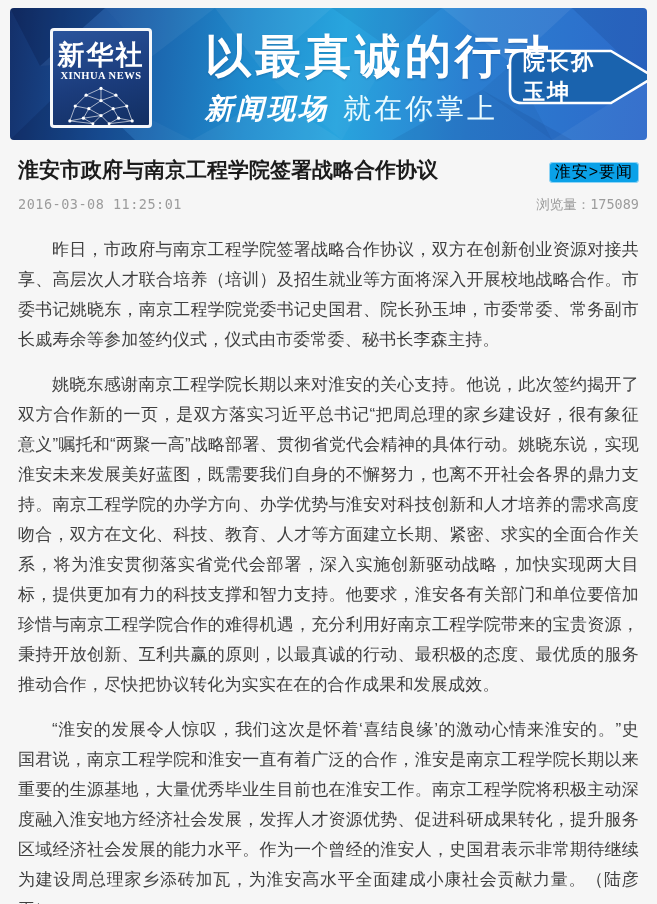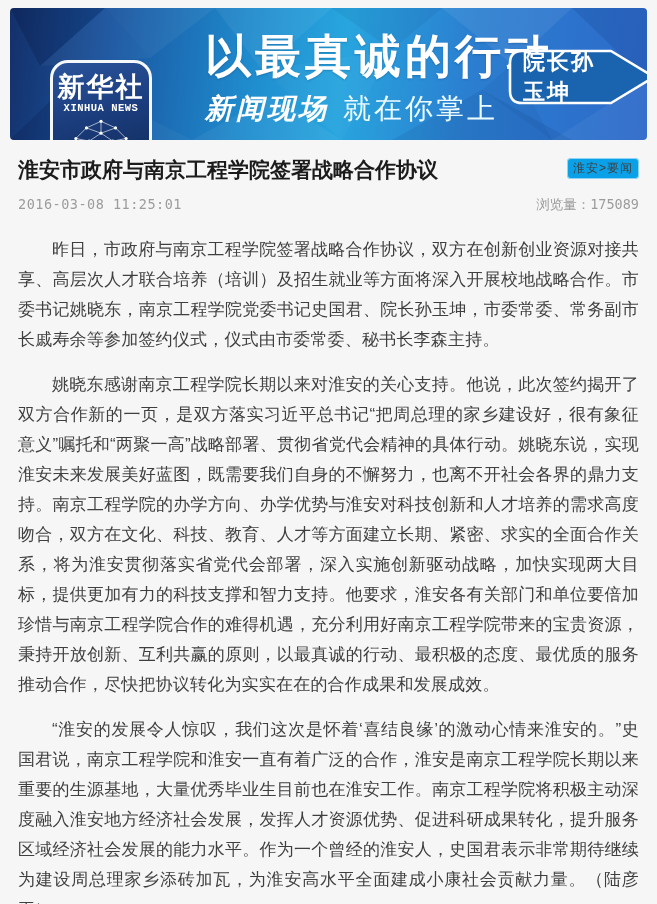--- a/index.html
+++ b/index.html
@@ -12,44 +12,44 @@
   }
   
   .banner-wrap { padding:8px 10px 0 10px; }
   .banner {
     position:relative; height:132px; border-radius:4px; overflow:hidden;
     background:linear-gradient(96deg,#14306a 0%,#1a55a0 16%,#1f8cce 38%,#28a5de 52%,#2b7ed0 72%,#2d69ca 100%);
   }
   .facets { position:absolute; inset:0; width:100%; height:100%; }
   .app-icon {
     position:absolute; left:40px; top:20px; width:102px; height:100px;
-    border:3px solid rgba(255,255,255,0.96); border-radius:18px;
+    border:3px solid rgba(255,255,255,0.96); border-radius:4px;
     background:linear-gradient(165deg,#2a549c 0%,#1b3c7c 55%,#122f62 100%);
-    display:flex; flex-direction:column; align-items:center; padding-top:10px;margin-top:32px;
+    display:flex; flex-direction:column; align-items:center; padding-top:10px;
   }
   .app-icon .cn { font-family:"DejaVu Serif", serif; font-weight:bold; font-size:27px; color:#fff; letter-spacing:2px; line-height:28px; }
-  .app-icon .en { font-family:Liberation Mono, monospace; font-weight:bold; font-size:10.5px; color:#fff; letter-spacing:0.5px; margin-top:1px; }
+  .app-icon .en { font-family:Liberation Serif, serif; font-weight:bold; font-size:10.5px; color:#fff; letter-spacing:0.5px; margin-top:1px; }
   .app-icon svg.net { margin-top:2px; }
   .banner-text { position:absolute; left:195px; top:22px; }
   .banner-title { color:#fff; font-size:46px; font-weight:bold; letter-spacing:4px; line-height:52px; text-shadow:0 1px 2px rgba(0,40,90,0.25); }
   .banner-sub { margin-top:8px; font-size:28px; letter-spacing:3px; color:#ffffff; }
   .banner-sub .b { font-weight:bold;font-style:italic; }
   .banner-sub .r { font-weight:normal; color:#eafcff; margin-left:14px; }
   .dl-btn { position:absolute; left:497px; top:40px; width:150px; height:58px; cursor:pointer; }
   .dl-btn .lbl {
     position:absolute; left:16px; top:0; width:92px; height:58px;
     display:flex; align-items:center; justify-content:center;
     color:#fff; font-size:22px; font-weight:bold; letter-spacing:2px;
   }
   
   .article { padding:0 18px; }
-  .title-row { display:flex; justify-content:space-between; align-items:flex-start; padding-top:16px;gap:16px; }
+  .title-row { display:flex; justify-content:space-between; align-items:flex-end; padding-top:16px;gap:16px; }
   .art-title { font-size:21px; font-weight:bold; color:#1b1b1b; line-height:27px; }
   .cat-badge {
-    flex:none; margin-top:2px; background:#0aa1e8; color:#404040; font-size:12px;
+    flex:none; margin-top:2px; background:#0aa1e8; color:#000000; font-size:16px;
     padding:3px 6px 4px 6px; border-radius:4px; line-height:14px; letter-spacing:1px;
     box-shadow:inset 0 0 0 1px rgba(255,255,255,0.55); cursor:pointer;
   }
   .meta-row { display:flex; justify-content:space-between; margin-top:13px; color:#9c9c9c; font-size:13.5px; }
   .meta-date { font-family:"DejaVu Sans Mono", monospace; letter-spacing:0.5px; }
   .meta-views { }
   .meta-views .num { font-family:"DejaVu Sans Mono", monospace; }
   
   .body-text { margin-top:21px; }
   .body-text p {

